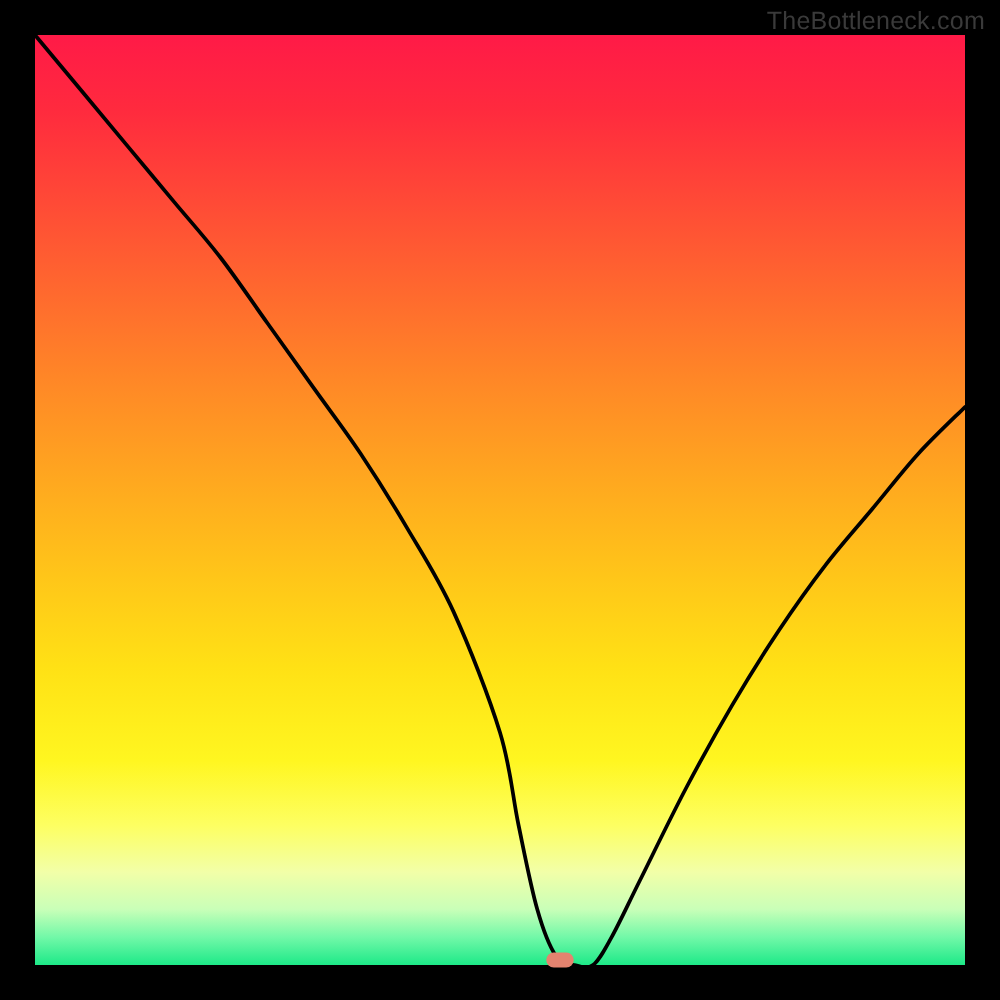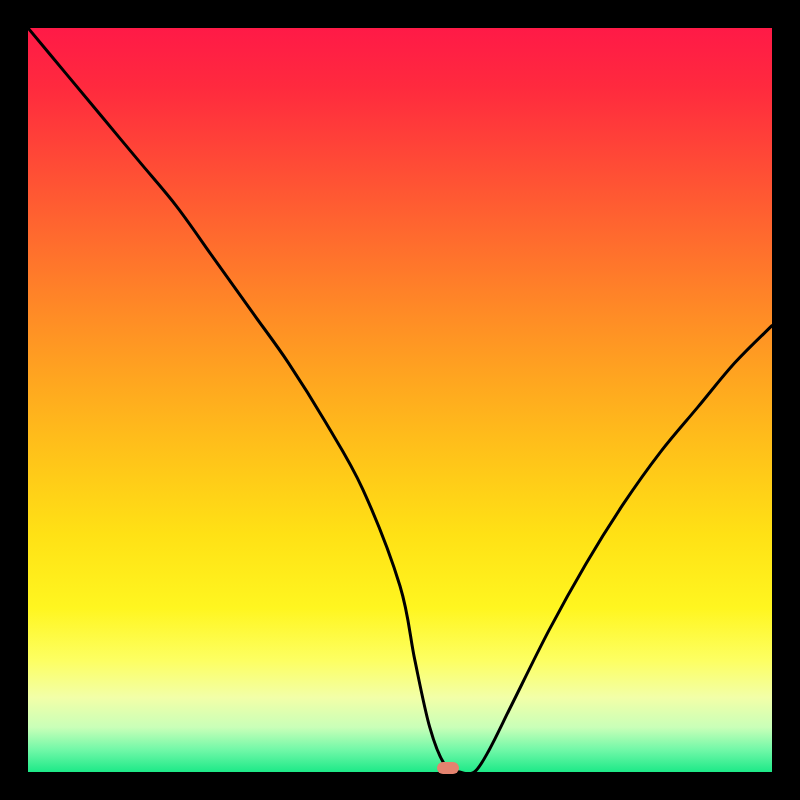--- a/index.html
+++ b/index.html
@@ -66,19 +66,20 @@
     border-radius: 6px;
     background: #e4836f;
     z-index: 4;
     transform: translate(-50%, -50%);
   }
 </style>
 </head>
 <body>
 
 <div class="frame">
+  <div class="watermark">TheBottleneck.com</div>
   <div class="plot">
     <svg class="curve" viewBox="0 0 744 744" preserveAspectRatio="none">
       <path id="curve-path" d="M 0.0 0.0 C 6.2 7.4, 24.8 29.8, 37.2 44.6 C 49.6 59.5, 62.0 74.4, 74.4 89.3 C 86.8 104.2, 99.2 119.0, 111.6 133.9 C 124.0 148.8, 136.4 162.4, 148.8 178.6 C 161.2 194.7, 173.6 213.3, 186.0 230.6 C 198.4 248.0, 210.8 265.4, 223.2 282.7 C 235.6 300.1, 248.0 316.2, 260.4 334.8 C 272.8 353.4, 285.2 373.2, 297.6 394.3 C 310.0 415.4, 322.4 434.0, 334.8 461.3 C 347.2 488.6, 363.3 529.5, 372.0 558.0 C 380.7 586.5, 381.9 608.8, 386.9 632.4 C 391.8 656.0, 396.8 682.0, 401.8 699.4 C 406.7 716.7, 411.7 729.1, 416.6 736.6 C 421.6 744.0, 426.6 742.8, 431.5 744.0 C 436.5 745.2, 441.4 747.7, 446.4 744.0 C 451.4 740.3, 455.1 732.8, 461.3 721.7 C 467.5 710.5, 473.7 696.9, 483.6 677.0 C 493.5 657.2, 508.4 626.2, 520.8 602.6 C 533.2 579.1, 545.6 556.8, 558.0 535.7 C 570.4 514.6, 582.8 494.8, 595.2 476.2 C 607.6 457.6, 620.0 440.2, 632.4 424.1 C 644.8 408.0, 657.2 394.3, 669.6 379.4 C 682.0 364.6, 694.4 348.4, 706.8 334.8 C 719.2 321.2, 737.8 303.8, 744.0 297.6" fill="none" stroke="#000" stroke-width="3" stroke-linejoin="round" stroke-linecap="round"></path>
     </svg>
     <div class="marker" id="marker" style="left: 420.36px; top: 740.28px; background: rgb(228, 131, 111);"></div>
   </div>
 </div>
 
 </body></html>

